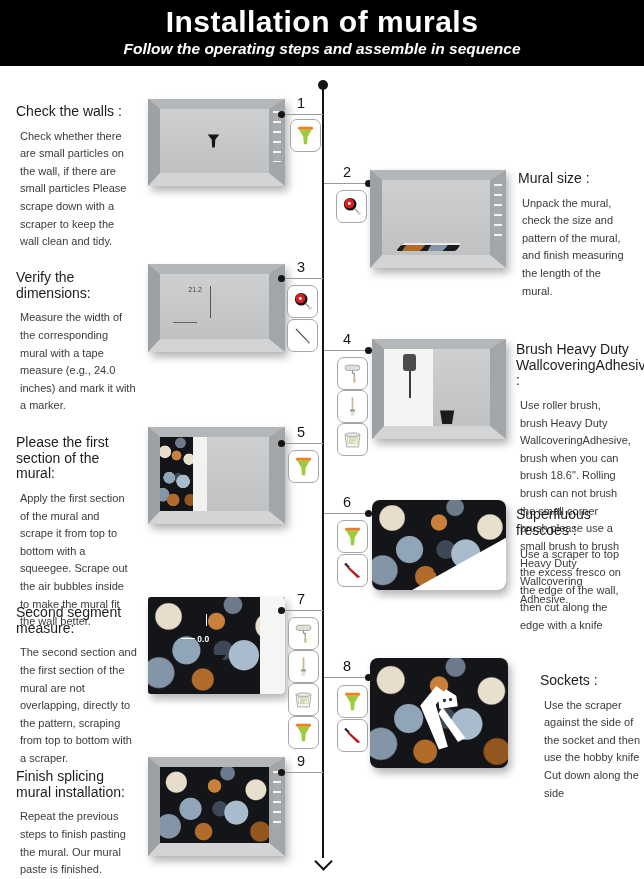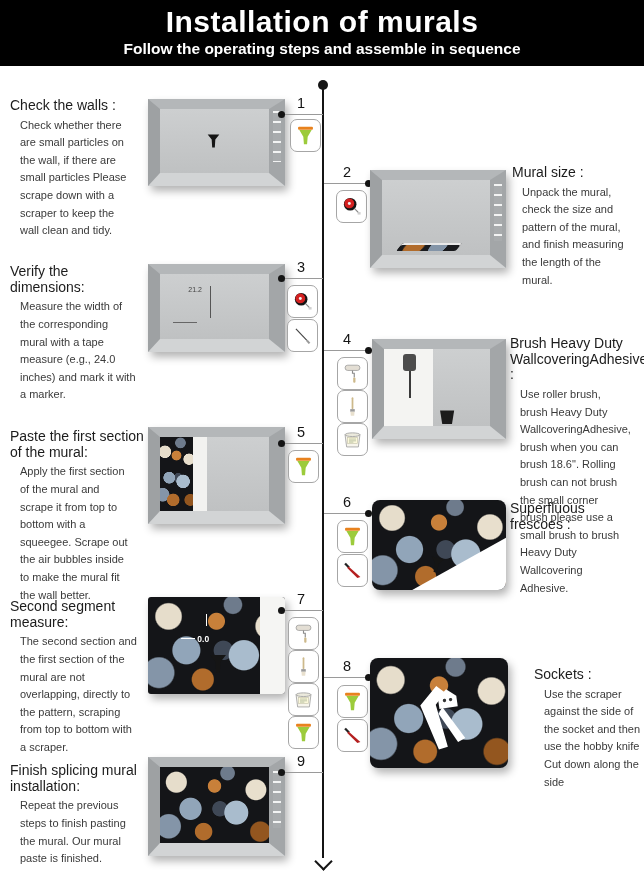--- a/index.html
+++ b/index.html
@@ -2,21 +2,21 @@
 <html><head>
 <meta charset="utf-8">
 <style>
   html,body{margin:0;padding:0;background:#fff;}
   .page{position:relative;width:644px;height:879px;background:#ffffff;overflow:hidden;
         font-family:"Liberation Sans", sans-serif;color:#222;}
 
   
   .header{position:absolute;left:0;top:0;width:100%;height:66px;background:#000;color:#fff;text-align:center;}
   .header h1{margin:5px 0 0;font-size:30px;font-weight:bold;letter-spacing:.5px;}
-  .header p{margin:1px 0 0;font-size:15.5px;font-weight:bold;}
+  .header p{margin:1px 0 0;font-size:15.5px;font-weight:bold;font-style:italic;}
 
   
   .tl-line{position:absolute;left:322px;top:85px;width:2px;height:773px;background:#141414;}
   .tl-dot{position:absolute;left:318px;top:80px;width:10px;height:10px;border-radius:50%;background:#141414;}
   .tl-arrow{position:absolute;left:317px;top:855px;width:11px;height:11px;
             border-left:2px solid #141414;border-bottom:2px solid #141414;transform:rotate(-45deg);}
 
   .step{display:contents;}
 
   
@@ -25,21 +25,21 @@
   .conn.right{left:324px;width:44px;}
   .conn .dot{position:absolute;top:-3px;width:7px;height:7px;border-radius:50%;background:#141414;}
   .conn.left .dot{left:-4px;}
   .conn.right .dot{right:-4px;}
   .conn .num{position:absolute;top:-19px;font-size:14.5px;color:#141414;}
   .conn.left .num{left:15px;}
   .conn.right .num{left:19px;}
 
   
   .step-text{position:absolute;}
-  .step-text h3{margin:2px;font-size:14px;font-weight:400;color:#1c1c1c;line-height:1.12;}
+  .step-text h3{margin:8px;font-size:14px;font-weight:400;color:#1c1c1c;line-height:1.12;}
   .step-text p{margin:3px 12px 0;font-size:11px;color:#3a3a3a;line-height:1.6;}
 
   
   .icon-box{position:absolute;width:29px;height:31px;border:1px solid #a6a6a6;border-radius:7px;
             background:#fff;display:flex;align-items:center;justify-content:center;}
   .icon-box svg{width:21px;height:23px;display:block;}
 
   
   .room{position:absolute;box-shadow:3px 5px 8px rgba(0,0,0,.30);border-radius:2px;}
   .frame{position:absolute;inset:0;border-style:solid;
@@ -233,21 +233,21 @@
     </div>
     <div class="step-text" style="left:508px;top:334px;width:132px">
       <h3>Brush Heavy Duty WallcoveringAdhesive :</h3>
       <p>Use roller brush, brush Heavy Duty WallcoveringAdhesive, brush when you can brush 18.6". Rolling brush can not brush the small corner brush please use a small brush to brush Heavy Duty Wallcovering Adhesive.</p>
     </div>
   </section>
 
   
   <section class="step">
     <div class="step-text" style="left:8px;top:427px;width:138px">
-      <h3>Paste the first section of the mural:</h3>
+      <h3>Please the first section of the mural:</h3>
       <p>Apply the first section of the mural and scrape it from top to bottom with a squeegee. Scrape out the air bubbles inside to make the mural fit the wall better.</p>
     </div>
     <div class="room" style="left:148px;top:427px;width:137px;height:97px">
       <div class="frame">
         <div class="r5-mural mural"></div>
         <div class="r5-white"></div>
       </div>
     </div>
     <div class="conn left" style="top:443px">
       <span class="dot"></span>
@@ -282,20 +282,21 @@
     <div class="flatpic mural" style="left:372px;top:500px;width:134px;height:90px">
       <div class="r6-wedge"></div>
       <div class="scraper-mark" style="left:42%;top:62%;transform:rotate(12deg)">
         <svg width="17" height="18" viewBox="0 0 20 22">
             <path d="M2 2 h16 l-5.5 7 -0.7 11 h-3.6 L7.5 9 Z" fill="#151515"></path>
           </svg>
       </div>
     </div>
     <div class="step-text" style="left:508px;top:499px;width:132px">
       <h3>Superfluous frescoes :</h3>
+      <p>Use a scraper to top the excess fresco on the edge of the wall, then cut along the edge with a knife</p>
     </div>
   </section>
 
   
   <section class="step">
     <div class="step-text" style="left:8px;top:597px;width:142px">
       <h3>Second segment measure:</h3>
       <p>The second section and the first section of the mural are not overlapping, directly to the pattern, scraping from top to bottom with a scraper.</p>
     </div>
     <div class="flatpic mural" style="left:148px;top:597px;width:137px;height:97px;border-radius:3px">

